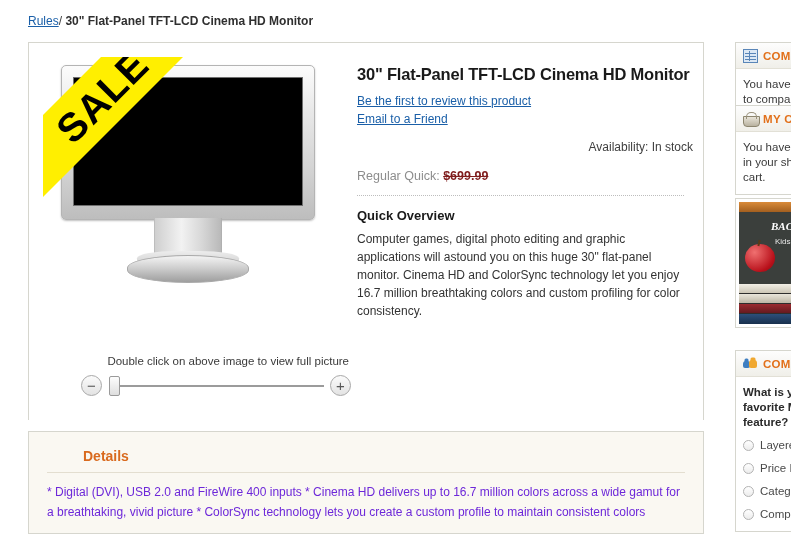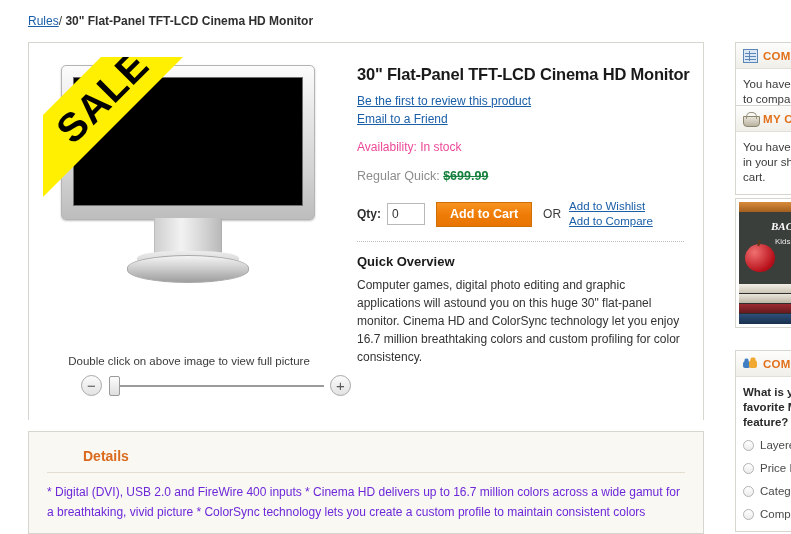--- a/index.html
+++ b/index.html
@@ -63,21 +63,21 @@
     display:flex; align-items:center; justify-content:center;
   }
   .sale-ribbon span {
     font-family:"Liberation Sans", sans-serif;
     font-weight:bold; font-size:40px; color:#000;
     letter-spacing:1px; transform:translateX(16px);
   }
 
   .dblclick-note {
     position:absolute; left:0; top:312px; width:320px;
-    text-align:center; font-size:11.5px; color:#3a3a3a;
+    text-align:right; font-size:11.5px; color:#3a3a3a;
   }
   .zoom-row { position:absolute; left:52px; top:332px; width:275px; height:26px; }
   .zbtn {
     position:absolute; top:0; width:21px; height:21px; border-radius:50%;
     background:linear-gradient(180deg,#fbfbfb,#e3e3e3);
     border:1px solid #a8a8a8; color:#555;
     font-size:15px; line-height:19px; text-align:center;
   }
   .zbtn.minus { left:0; }
   .zbtn.plus { left:249px; }
@@ -88,23 +88,23 @@
   .zhandle {
     position:absolute; left:28px; top:1px; width:11px; height:20px;
     background:linear-gradient(180deg,#fdfdfd,#dedede);
     border:1px solid #9a9a9a; border-radius:2px;
   }
 
   
   .info { position:absolute; left:328px; top:0; width:348px; height:376px; padding:22px 12px 0 0; }
   .p-title { font-size:16.5px; font-weight:bold; color:#1a1a1a; margin:0 0 10px 0; letter-spacing:-.2px; }
   .p-link { display:block; font-size:12px; color:#1a5fa8; text-decoration:underline; margin-bottom:4px; }
-  .avail { font-size:12px; color:#ec4899; margin-top:14px; }
+  .avail { font-size:12px; color:#404040; margin-top:14px;text-align:right; }
   .reg-price { font-size:12.5px; color:#8d8d8d; margin-top:15px; }
-  .reg-price .amt { color:#15803d; text-decoration:line-through; font-weight:bold; }
+  .reg-price .amt { color:#7f1d1d; text-decoration:line-through; font-weight:bold; }
   .spec-price { font-size:13.5px; font-weight:bold; color:#c0491a; margin-top:6px; }
 
   .cart-row { display:flex; align-items:center; margin-top:16px; }
   .qty-label { font-size:12px; font-weight:bold; color:#2f2f2f; margin-right:6px; }
   .qty-input {
     width:38px; height:22px; border:1px solid #b9b9b9; background:#fff;
     font-family:"Liberation Sans", sans-serif; font-size:12px; color:#333;
     padding:0 4px;
   }
   .btn-cart {
@@ -260,30 +260,20 @@
         <a class="p-link" href="#">Be the first to review this product</a>
         <a class="p-link" href="#">Email to a Friend</a>
 
         <div class="avail">Availability: In stock</div>
 
         <div class="reg-price">
           <span>Regular Quick:</span>
           <span class="amt">$699.99</span>
         </div>
 
-        <div class="cart-row">
-          <span class="qty-label">Qty:</span>
-          <input class="qty-input" type="text" value="0" style="">
-          <button class="btn-cart">Add to Cart</button>
-          <span class="or-txt">OR</span>
-          <span class="alt-links">
-            <a href="#">Add to Wishlist</a>
-            <a href="#">Add to Compare</a>
-          </span>
-        </div>
 
         <div class="dotted"></div>
 
         <div class="qo-title">Quick Overview</div>
         <div class="qo-body">Computer games, digital photo editing and graphic applications will astound you on this huge 30" flat-panel monitor. Cinema HD and ColorSync technology let you enjoy 16.7 million breathtaking colors and custom profiling for color consistency.</div>
       </div>
     </div>
 
     <div class="details-panel">
       <div class="details-title">Details</div>

